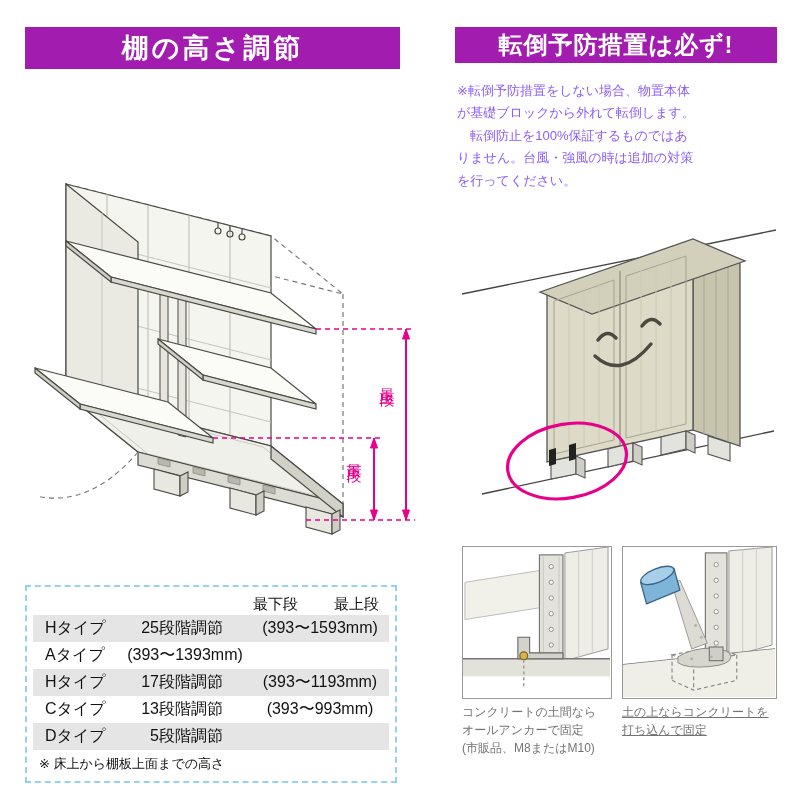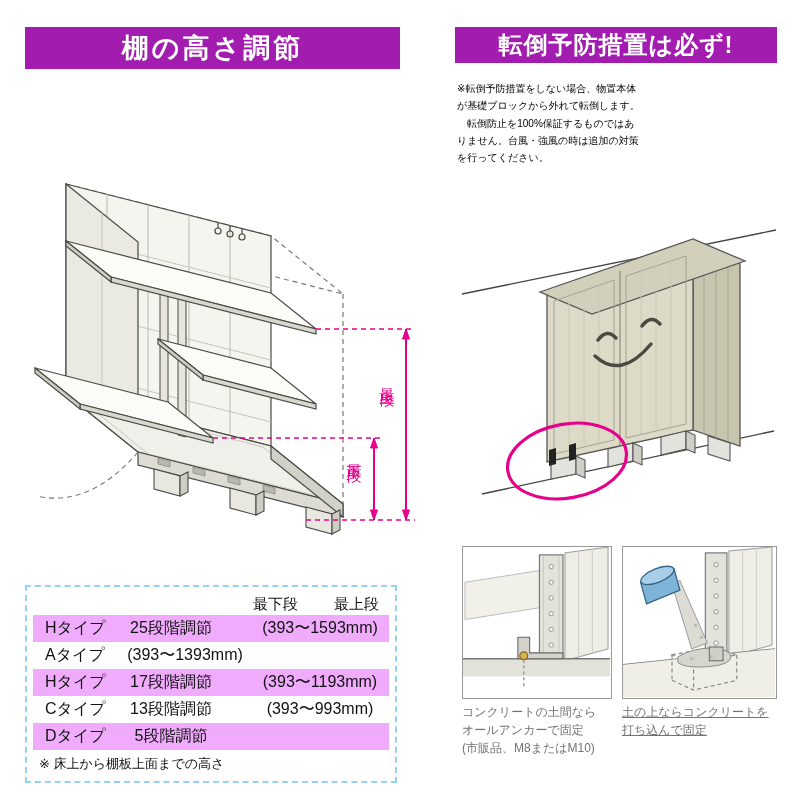--- a/index.html
+++ b/index.html
@@ -21,28 +21,28 @@
   }
   .vlabel-top{left:372px;top:300px;}
   .vlabel-bottom{left:339px;top:376px;}
   .spec-table{
     position:absolute;left:25px;top:585px;width:372px;box-sizing:border-box;
     border:2px dashed #96d2f0;padding:6px 6px 8px 6px;background:#fff;
   }
   .thead{display:grid;grid-template-columns:86px 1fr 140px;height:22px;align-items:center;font-size:15px;}
   .thead .th3{grid-column:3;display:flex;justify-content:space-between;padding:0 10px 0 4px;}
   .trow{display:grid;grid-template-columns:86px 1fr 140px;height:27px;align-items:center;font-size:16px;}
-  .trow.alt{background:#f0abfc;}
+  .trow.alt{background:#e5e5e5;}
   .c-type{padding-left:12px;}
-  .c-steps{text-align:center;padding-right:26px;}
+  .c-steps{text-align:right;padding-right:26px;}
   .c-range{text-align:center;padding-left:2px;}
   .tnote{font-size:13px;margin-top:5px;padding-left:6px;}
   .warning{
-    position:absolute;left:457px;top:80px;width:322px;color:#000000;
-    font-size:10px;line-height:1.73;white-space:pre-line;
+    position:absolute;left:457px;top:80px;width:322px;color:#8b5cf6;
+    font-size:13px;line-height:1.73;white-space:pre-line;
   }
   .tipover-illustration{position:absolute;left:452px;top:224px;width:328px;height:318px;}
   .photo{position:absolute;border:1.5px solid #999;background:#fff;box-sizing:border-box;}
   .photo-left{left:462px;top:546px;width:150px;height:153px;}
   .photo-right{left:622px;top:546px;width:155px;height:153px;}
   .caption{position:absolute;font-size:12px;line-height:1.5;white-space:pre-line;color:#737373;}
   .caption-left{left:462px;top:703px;width:158px;}
   .caption-right{left:622px;top:703px;width:158px;text-decoration:underline;}
   svg{display:block;}
 </style>

